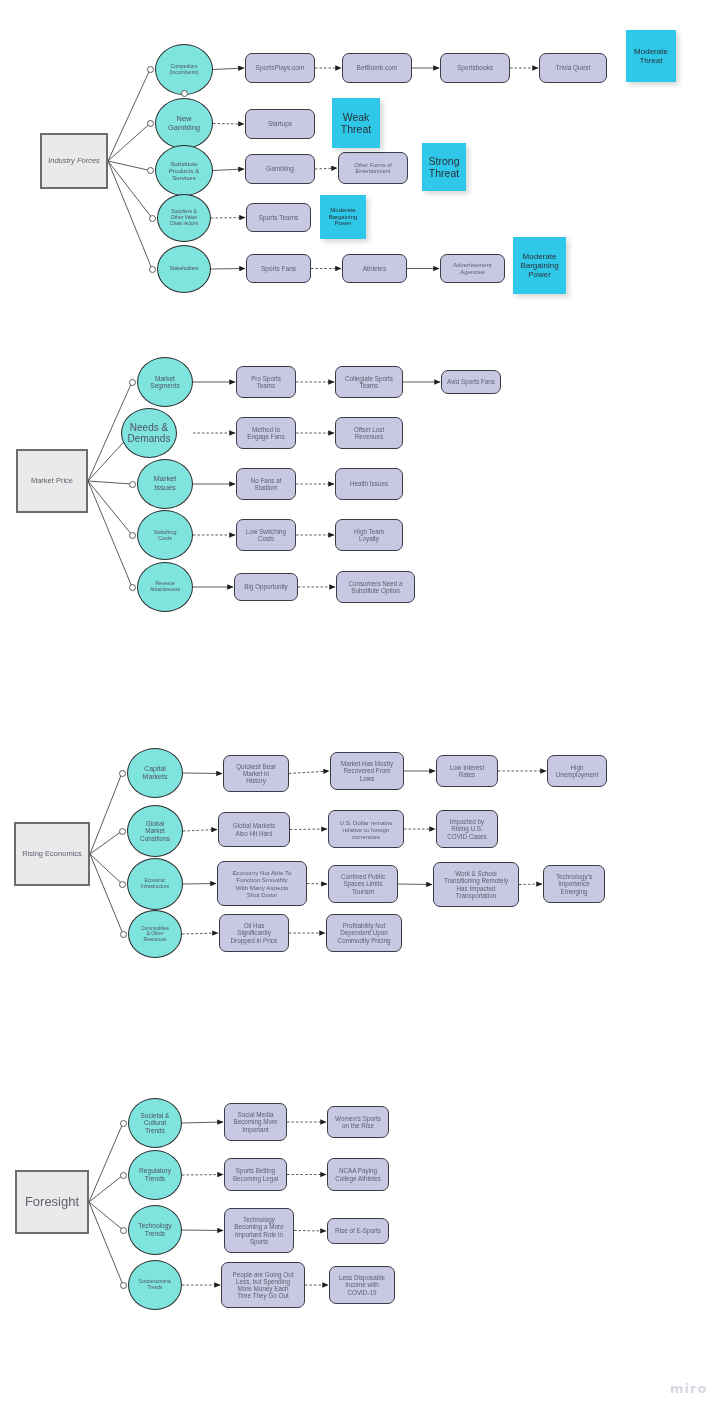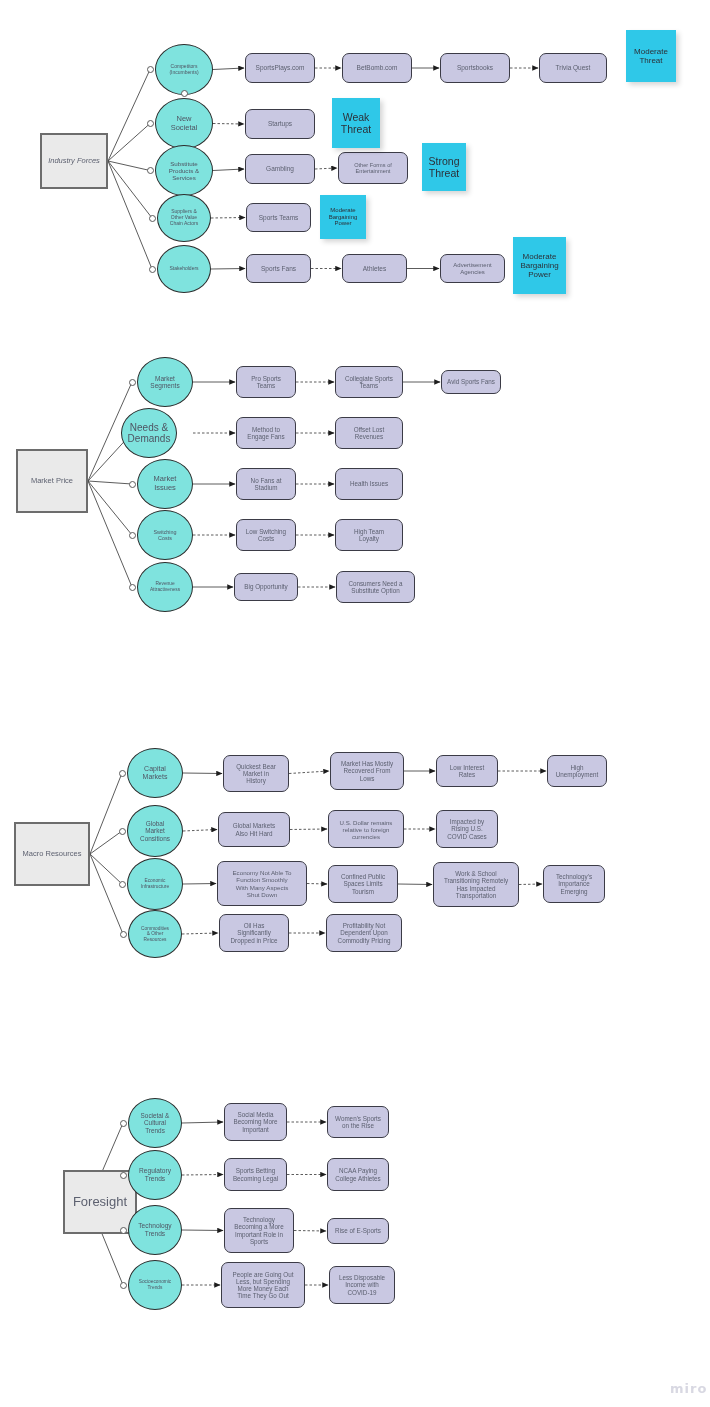--- a/index.html
+++ b/index.html
@@ -161,21 +161,21 @@
       <div class="handle" style="left: 146.5px; top: 66px; width: 7px; height: 7px;"></div>
       <div class="node ellipse" style="left: 155px; top: 44px; width: 58px; height: 51px; font-size: 5px;">Competitors
 (Incumbents)</div>
       <div class="handle" style="left: 180.5px; top: 89.5px; width: 7px; height: 7px;"></div>
       <div class="node item-box" style="left: 245px; top: 53px; width: 70px; height: 30px; font-size: 6.5px;">SportsPlays.com</div>
       <div class="node item-box" style="left: 342px; top: 53px; width: 70px; height: 30px; font-size: 6.5px;">BetBomb.com</div>
       <div class="node item-box" style="left: 440px; top: 53px; width: 70px; height: 30px; font-size: 6.5px;">Sportsbooks</div>
       <div class="node item-box" style="left: 539px; top: 53px; width: 68px; height: 30px; font-size: 6.5px;">Trivia Quest</div>
       <div class="handle" style="left: 146.5px; top: 120px; width: 7px; height: 7px;"></div>
       <div class="node ellipse" style="left: 155px; top: 98px; width: 58px; height: 51px; font-size: 7.5px;">New
-Societal</div>
+Gambling</div>
       <div class="node item-box" style="left: 245px; top: 109px; width: 70px; height: 30px; font-size: 6.5px;">Startups</div>
       <div class="handle" style="left: 146.5px; top: 167px; width: 7px; height: 7px;"></div>
       <div class="node ellipse" style="left: 155px; top: 145px; width: 58px; height: 51px; font-size: 6.2px;">Substitute
 Products &amp;
 Services</div>
       <div class="node item-box" style="left: 245px; top: 154px; width: 70px; height: 30px; font-size: 6.5px;">Gambling</div>
       <div class="node item-box" style="left: 338px; top: 152px; width: 70px; height: 32px; font-size: 5.6px;">Other Forms of
 Entertainment</div>
       <div class="handle" style="left: 148.5px; top: 214.5px; width: 7px; height: 7px;"></div>
       <div class="node ellipse" style="left: 157px; top: 194px; width: 54px; height: 48px; font-size: 5px;">Suppliers &amp;
@@ -228,21 +228,21 @@
       <div class="node item-box" style="left: 236px; top: 519px; width: 60px; height: 32px; font-size: 6.3px;">Low Switching
 Costs</div>
       <div class="node item-box" style="left: 335px; top: 519px; width: 68px; height: 32px; font-size: 6.3px;">High Team
 Loyalty</div>
       <div class="handle" style="left: 128.5px; top: 583.5px; width: 7px; height: 7px;"></div>
       <div class="node ellipse" style="left: 137px; top: 562px; width: 56px; height: 50px; font-size: 4.8px;">Revenue
 Attractiveness</div>
       <div class="node item-box" style="left: 234px; top: 573px; width: 64px; height: 28px; font-size: 6.3px;">Big Opportunity</div>
       <div class="node item-box" style="left: 336px; top: 571px; width: 79px; height: 32px; font-size: 6.3px;">Consumers Need a
 Substitute Option</div>
-      <div class="node root-box" style="left: 14px; top: 822px; width: 76px; height: 64px; font-size: 7.5px;">Macro Resources</div>
+      <div class="node root-box" style="left: 14px; top: 822px; width: 76px; height: 64px; font-size: 7.5px;">Rising Economics</div>
       <div class="handle" style="left: 118.5px; top: 769.5px; width: 7px; height: 7px;"></div>
       <div class="node ellipse" style="left: 127px; top: 748px; width: 56px; height: 50px; font-size: 7px;">Capital
 Markets</div>
       <div class="node item-box" style="left: 223px; top: 755px; width: 66px; height: 37px; font-size: 6.3px;">Quickest Bear
 Market in
 History</div>
       <div class="node item-box" style="left: 330px; top: 752px; width: 74px; height: 38px; font-size: 6.3px;">Market Has Mostly
 Recovered From
 Lows</div>
       <div class="node item-box" style="left: 436px; top: 755px; width: 62px; height: 32px; font-size: 6.3px;">Low Interest
@@ -281,21 +281,21 @@
       <div class="handle" style="left: 119.5px; top: 930.5px; width: 7px; height: 7px;"></div>
       <div class="node ellipse" style="left: 128px; top: 910px; width: 54px; height: 48px; font-size: 4.8px;">Commodities
 &amp; Other
 Resources</div>
       <div class="node item-box" style="left: 219px; top: 914px; width: 70px; height: 38px; font-size: 6.3px;">Oil Has
 Significantly
 Dropped in Price</div>
       <div class="node item-box" style="left: 326px; top: 914px; width: 76px; height: 38px; font-size: 6.3px;">Profitability Not
 Dependent Upon
 Commodity Pricing</div>
-      <div class="node root-box" style="left: 15px; top: 1170px; width: 74px; height: 64px; font-size: 13px; margin-left: 48px;">Foresight</div>
+      <div class="node root-box" style="left: 15px; top: 1170px; width: 74px; height: 64px; font-size: 13px;">Foresight</div>
       <div class="handle" style="left: 119.5px; top: 1119.5px; width: 7px; height: 7px;"></div>
       <div class="node ellipse" style="left: 128px; top: 1098px; width: 54px; height: 50px; font-size: 6.4px;">Societal &amp;
 Cultural
 Trends</div>
       <div class="node item-box" style="left: 224px; top: 1103px; width: 63px; height: 38px; font-size: 6.3px;">Social Media
 Becoming More
 Important</div>
       <div class="node item-box" style="left: 327px; top: 1106px; width: 62px; height: 32px; font-size: 6.3px;">Women's Sports
 on the Rise</div>
       <div class="handle" style="left: 119.5px; top: 1171.5px; width: 7px; height: 7px;"></div>

